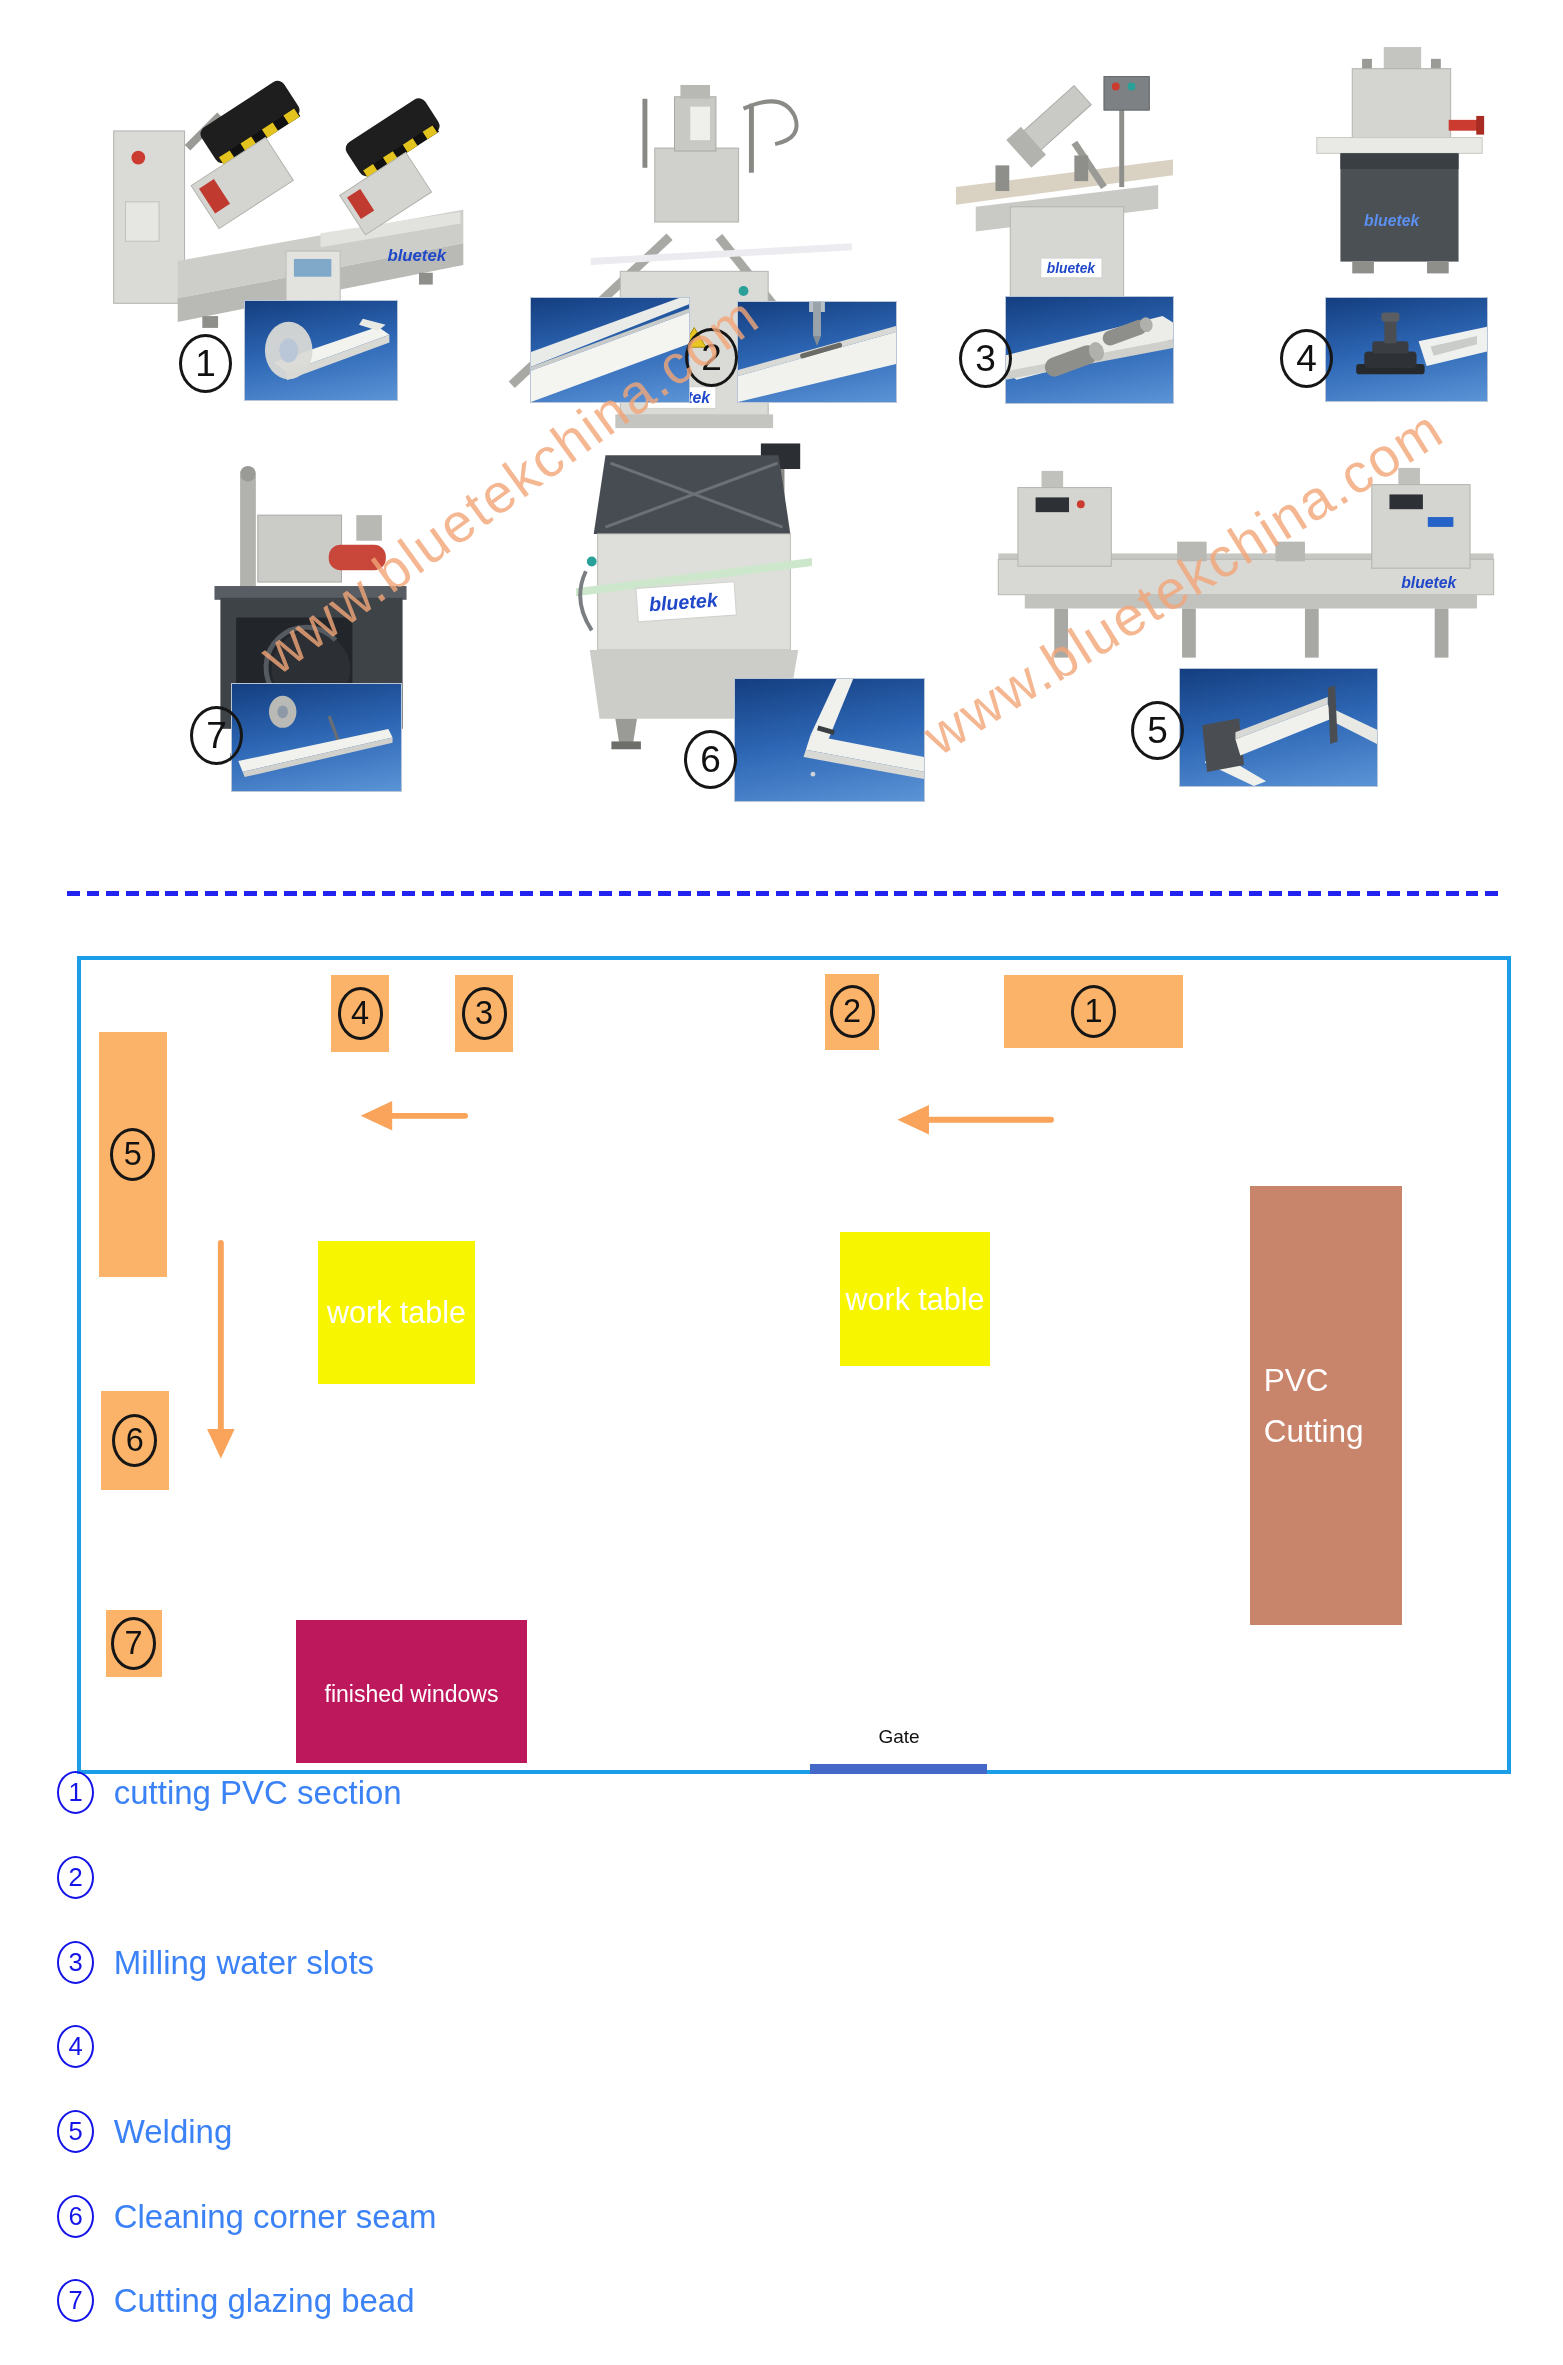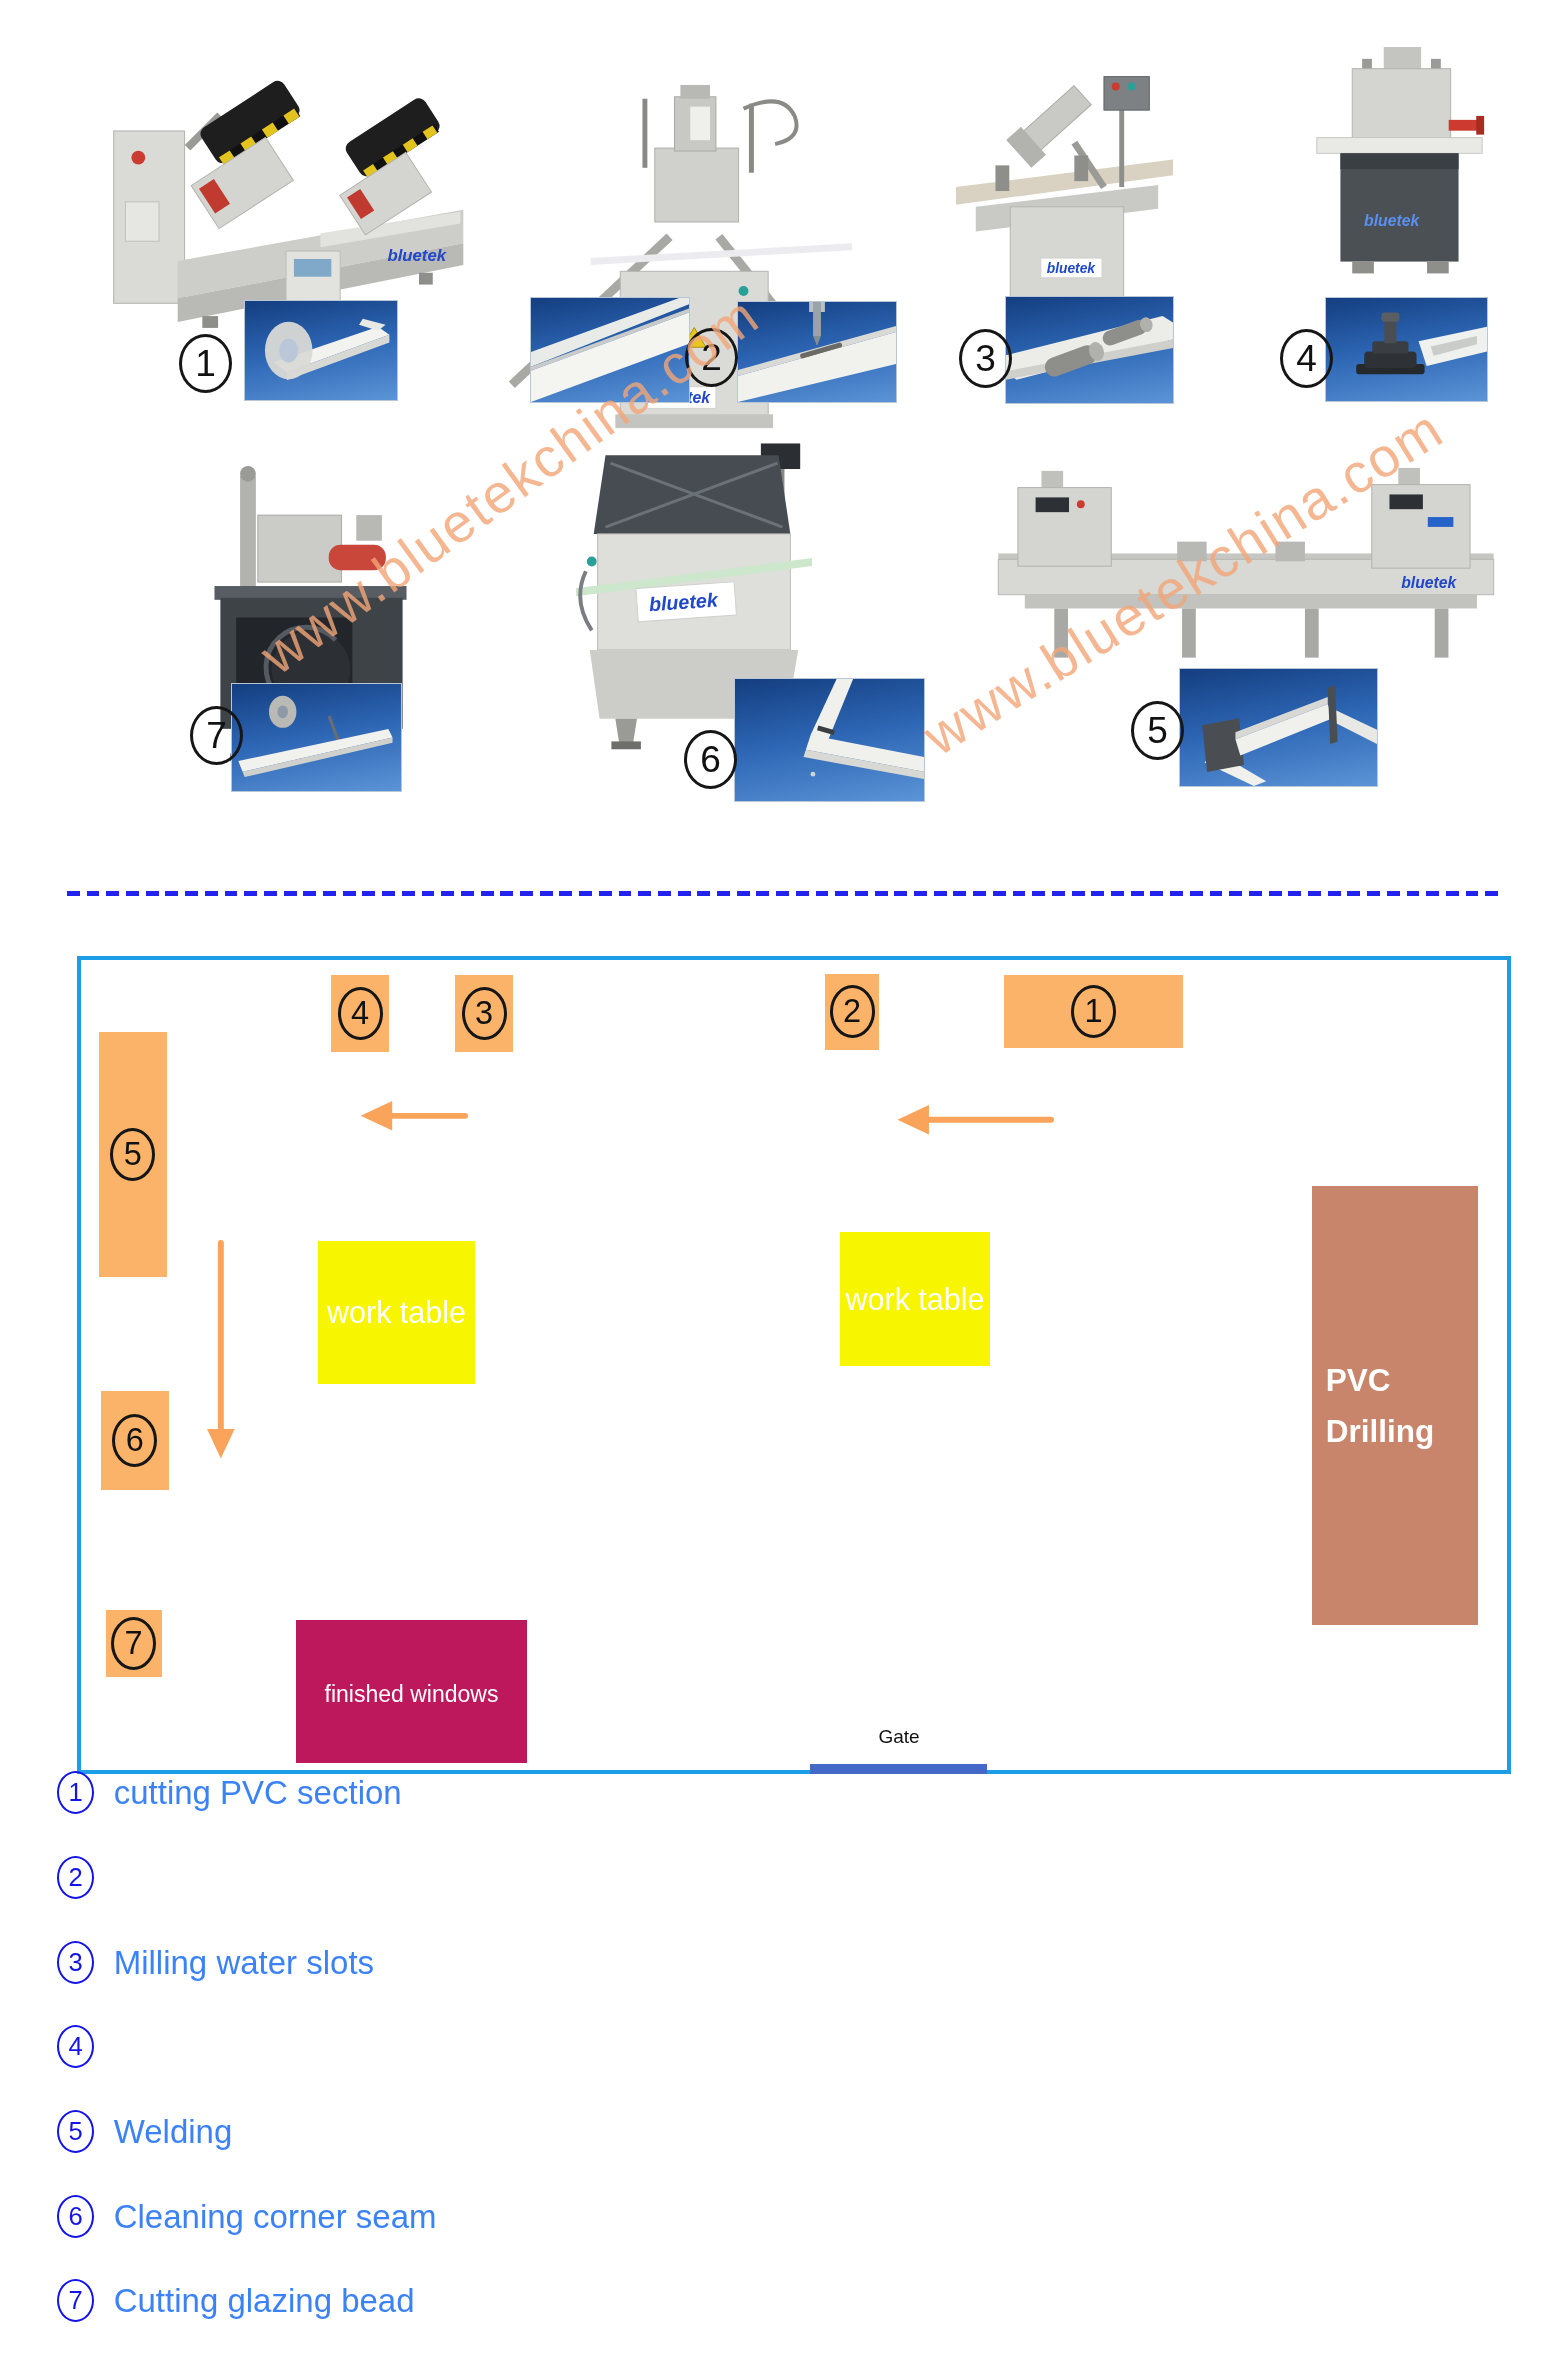--- a/index.html
+++ b/index.html
@@ -329,23 +329,23 @@
     <div class="abs station" style="left:24.6px;top:650px;width:56px;height:67px;">
       <div class="snum">7</div>
     </div>
 
     <div class="abs wt" style="left:237px;top:281px;width:157px;height:143px;">
       <span>work table</span>
     </div>
     <div class="abs wt" style="left:759px;top:272px;width:150px;height:134px;">
       <span>work table</span>
     </div>
-    <div class="abs pvc" style="left:1231px;top:226px;width:166px;height:439px;font-weight:bold;">
+    <div class="abs pvc" style="left:1169px;top:226px;width:152px;height:439px;">
       <span>PVC</span>
-      <span>Drilling</span>
+      <span>Cutting</span>
     </div>
     <div class="abs fin" style="left:215px;top:660px;width:231px;height:143px;">
       <span>finished windows</span>
     </div>
 
     <div class="abs gate-label" style="left:754px;top:766px;width:128px;">Gate</div>
     <div class="abs gate-bar" style="left:729px;top:804px;width:177px;height:9.9px;z-index:3;"></div>
 
     <svg class="abs" style="left:0;top:0;width:100%;height:100%;" viewBox="0 0 1448 822">
       <line x1="985" y1="162" x2="857" y2="162" stroke="#F9A35B" stroke-width="6" stroke-linecap="round"></line>

